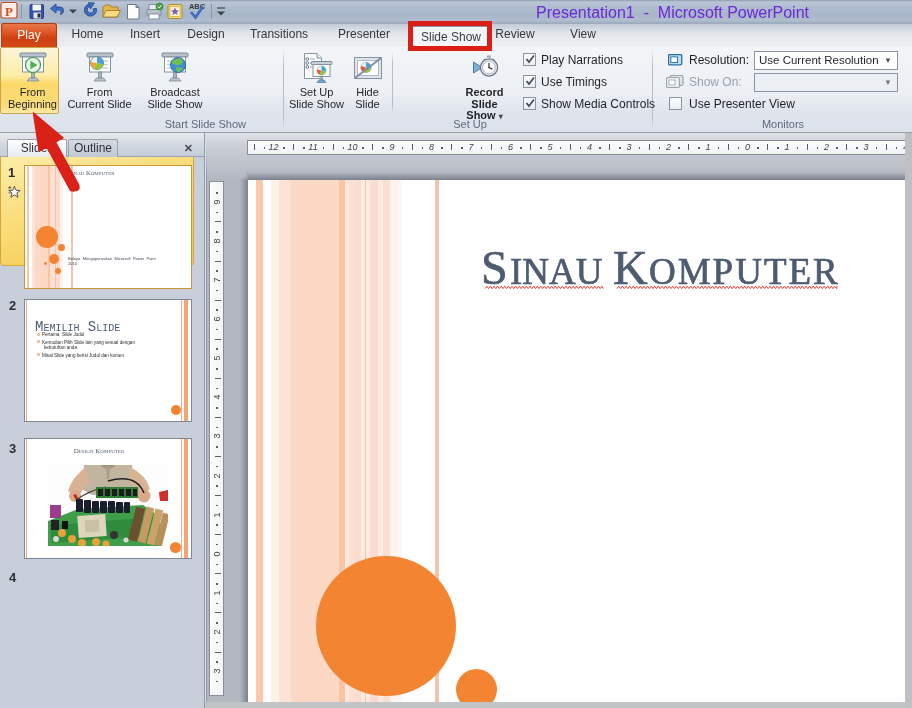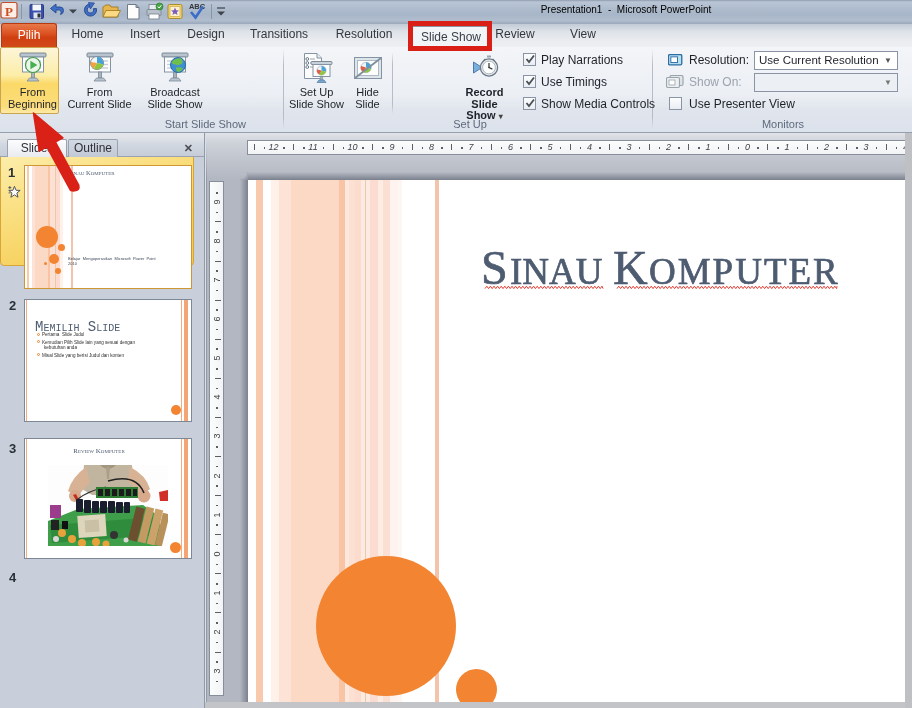--- a/index.html
+++ b/index.html
@@ -3,21 +3,21 @@
 <meta charset="utf-8">
 <style>
 * { margin:0; padding:0; box-sizing:border-box; }
 html,body { width:912px; height:708px; overflow:hidden; font-family:"Liberation Sans",sans-serif; }
 #app { position:relative; width:912px; height:708px; background:#b2b7c1; }
 .abs { position:absolute; }
 
 
 #titlebar { left:0; top:0; width:912px; height:24px;
   background:linear-gradient(#8e9cae 0%, #bac6d6 8%, #aebccd 35%, #a7b6c8 60%, #b0bdce 85%, #9aa8bb 100%); }
-#titletext { font-size:10px; color:#000000; white-space:nowrap; }
+#titletext { font-size:16px; color:#6d28d9; white-space:nowrap; }
 
 
 #tabrow { left:0; top:24px; width:912px; height:23px;
   background:linear-gradient(#c2cbd7 0%, #dfe3e9 35%, #e9ebef 70%, #edeff3 100%); }
 .tab { position:absolute; top:3px; height:20px; line-height:20px; font-size:12px; color:#33373e; text-align:center; }
 #filetab { left:1px; top:23px; width:56px; height:24px; border-radius:3px 3px 0 0;
   background:linear-gradient(#e8794a 0%, #dd5526 38%, #cf3f10 60%, #d34a1a 100%);
   color:#fff; line-height:23px; font-size:12px; text-align:center; border:1px solid #b63a10; border-bottom:none;}
 #activetab { left:411px; top:26px; width:80px; height:21px; background:#f2f5f8; border:1px solid #8b93a2; border-bottom:none; border-radius:2px 2px 0 0; color:#3a3e45; font-size:12px; text-align:center; line-height:20px;}
 #redbox { left:408px; top:21px; width:84px; height:30px; border:5px solid #da1f17; z-index:50;}
@@ -111,26 +111,26 @@
     <g>
       <text x="197" y="9" font-size="7.5" font-weight="bold" fill="#31373e" text-anchor="middle" font-family="Liberation Sans,sans-serif">ABC</text>
       <path d="M191 12 L195.5 17.5 L203 6.5" stroke="#3c6cc8" stroke-width="2.6" fill="none"></path>
     </g>
     <line x1="211.5" y1="4" x2="211.5" y2="19" stroke="#8a96a4" stroke-width="1"></line>
     <line x1="217" y1="8" x2="225" y2="8" stroke="#3f434a" stroke-width="1.2"></line>
     <path d="M217 11.5 L225 11.5 L221 15.5 Z" fill="#3f434a"></path>
   </svg>
 
   <div class="abs" id="tabrow"></div>
-  <div class="abs" id="filetab">Pilih</div>
+  <div class="abs" id="filetab">Play</div>
   <div class="tab" style="left:60px;top:24px;width:55px;">Home</div>
   <div class="tab" style="left:118px;top:24px;width:54px;">Insert</div>
   <div class="tab" style="left:175px;top:24px;width:62px;">Design</div>
   <div class="tab" style="left:240px;top:24px;width:78px;">Transitions</div>
-  <div class="tab" style="left:321px;top:24px;width:86px;">Resolution</div>
+  <div class="tab" style="left:321px;top:24px;width:86px;">Presenter</div>
   <div class="abs" id="activetab">Slide Show</div>
   <div class="tab" style="left:484px;top:24px;width:62px;">Review</div>
   <div class="tab" style="left:558px;top:24px;width:50px;">View</div>
   <div class="abs ov" id="redbox"></div>
 
   <svg width="0" height="0" style="position:absolute;">
     <defs>
       <g id="proj">
         <rect x="3" y="1" width="26" height="4" rx="1" fill="#b9c4ce" stroke="#7c8a97" stroke-width="1"></rect>
         <rect x="5.5" y="5" width="21" height="15" fill="#fdfdfd" stroke="#8494a2" stroke-width="1"></rect>
@@ -320,21 +320,21 @@
         <div style="margin-bottom:2.5px;"><i class="bul"></i>Pertama&nbsp; Slide Judul</div>
         <div style="margin-bottom:2.5px;"><i class="bul"></i>Kemudian Pilih Slide lain yang sesuai dengan<br><span style="margin-left:7px;">kebutuhan anda</span></div>
         <div><i class="bul"></i>Misal Slide yang berisi Judul dan konten</div>
       </div>
       <div class="abs" style="left:146px;top:105px;width:10px;height:10px;border-radius:50%;background:#f28432;"></div>
     </div>
     <div class="thumb" id="th3" style="left:24px;top:305px;width:168px;height:121px;overflow:hidden;">
       <div class="abs" style="left:1px;top:0;width:1px;height:121px;background:#f4ab80;"></div>
       <div class="abs" style="left:156px;top:0;width:1px;height:121px;background:#f4ab80;"></div>
       <div class="abs" style="left:159px;top:0;width:4px;height:121px;background:#f4a575;"></div>
-      <div class="abs" style="left:24px;top:8px;width:100px;font-family:'Liberation Serif',serif;font-size:7px;color:#4e5c71;font-variant:small-caps;text-align:center;">Review Komputer</div>
+      <div class="abs" style="left:24px;top:8px;width:100px;font-family:'Liberation Serif',serif;font-size:7px;color:#4e5c71;font-variant:small-caps;text-align:center;">Design Komputer</div>
       <svg class="abs" style="left:23px;top:26px;" width="120" height="81" viewBox="0 0 120 81">
         <rect width="120" height="81" fill="#fdfdfd"></rect>
         <path d="M36 0 L84 0 L86 24 L76 30 L44 30 L34 24 Z" fill="#c2b5a0"></path>
         <path d="M52 0 Q60 8 68 0 Z" fill="#a2967f"></path>
         <path d="M58 2 L62 2 L61 14 L59 14 Z" fill="#ab9f88"></path>
         <path d="M38 2 Q24 12 20 26 L30 32 Q36 22 42 18 Z" fill="#d8b295"></path>
         <path d="M82 2 Q98 10 102 24 L92 32 Q86 20 80 16 Z" fill="#d8b295"></path>
         <circle cx="27" cy="31" r="6" fill="#d8a98a"></circle>
         <circle cx="96" cy="31" r="6.5" fill="#d8a98a"></circle>
         <path d="M25 30 L33 44 L35 43 L28 29 Z" fill="#c03020"></path>

